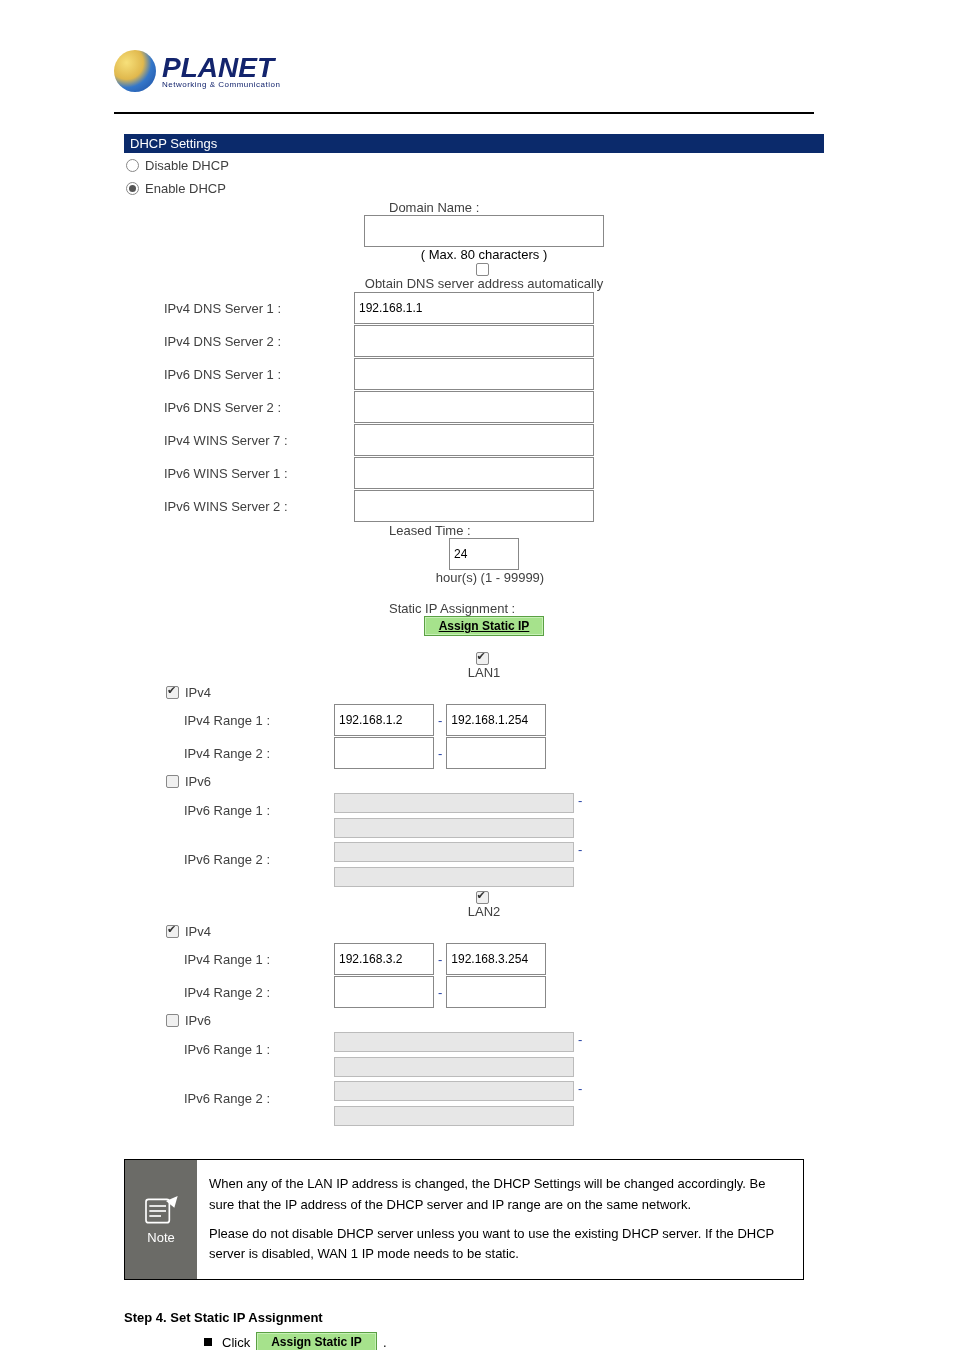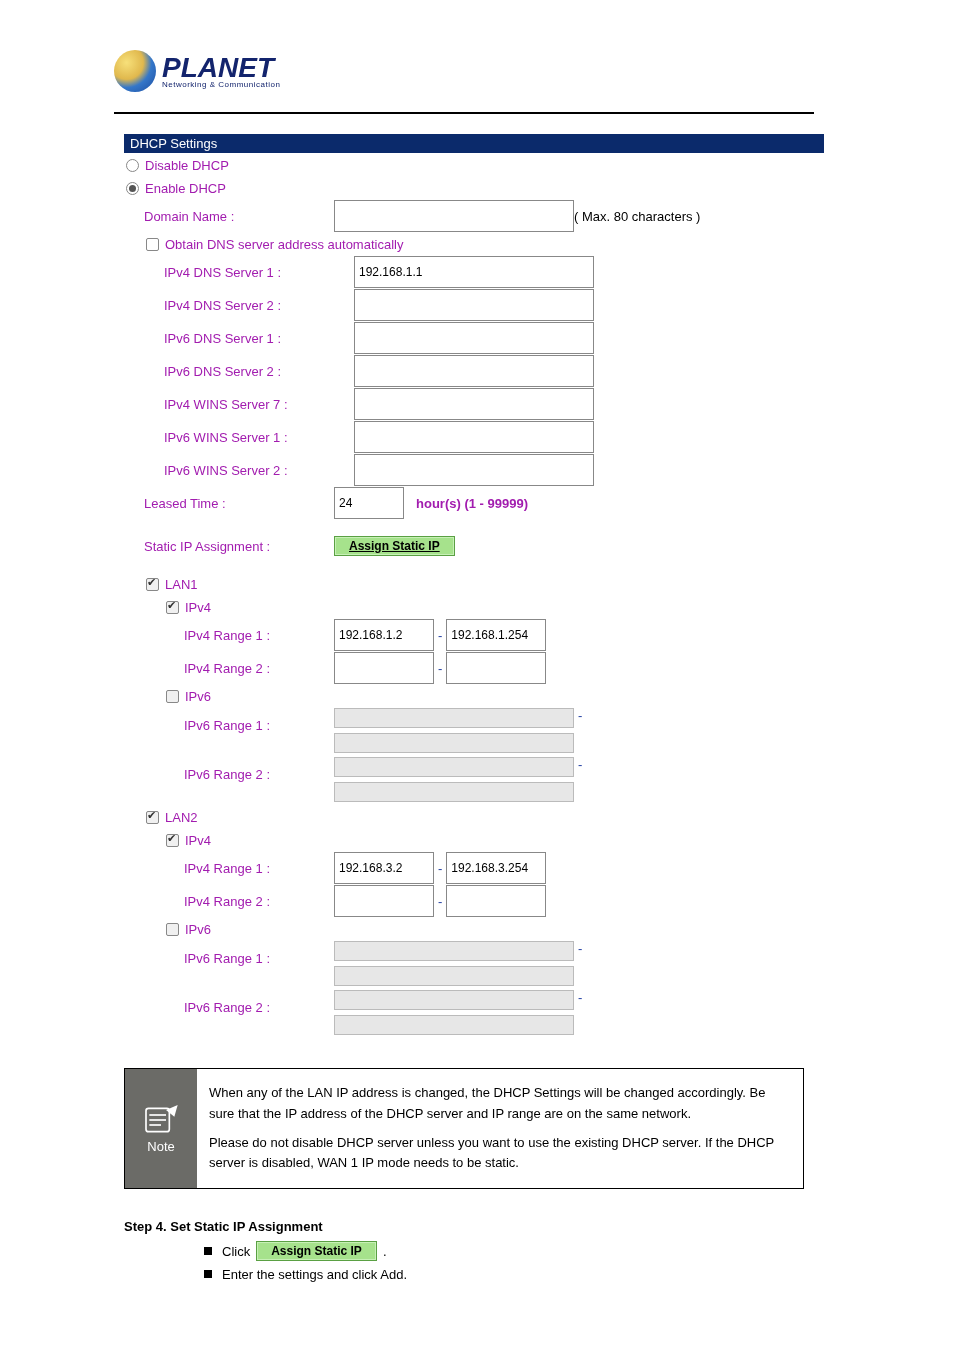--- a/index.html
+++ b/index.html
@@ -12,22 +12,22 @@
   hr.headline { border:none; border-top:2px solid #000; margin:20px 0 20px 90px; width:700px; }
   .bullet-line { margin-left:175px; font-size:13px; }
   .section-title { background:#0b2a6b; color:#fff; font-size:13px; padding:2px 6px; margin-top:8px; margin-left:100px; width:700px; }
   .form-area { margin-left:100px; width:700px; font-size:13px; color:#2642a4; }
   .row { display:flex; align-items:center; min-height:22px; margin:1px 0; }
   .radio, .checkbox { width:13px; height:13px; margin:0 6px 0 2px; appearance:none; border:1px solid #888; background:#fff; border-radius:50%; display:inline-block; position:relative; }
   .checkbox, .checkbox-sq { border-radius:2px; }
   .radio.checked::after { content:''; position:absolute; top:2px; left:2px; width:7px; height:7px; border-radius:50%; background:#555; }
   .checkbox.checked::after, .checkbox-sq.checked::after { content:'✔'; position:absolute; top:-3px; left:0; font-size:11px; color:#333; }
   .checkbox-sq { width:13px; height:13px; margin:0 6px 0 2px; appearance:none; border:1px solid #888; background:#f0f0f0; border-radius:2px; display:inline-block; position:relative; }
-  .lbl { color:#a21caf; }
-  .ind1 { padding-left:20px; }
+  .lbl { color:#404040; }
+  .ind1 { padding-left:20px;flex-direction:column; }
   .ind2 { padding-left:40px; }
   .ind3 { padding-left:60px; }
   .field-label { width:190px; display:inline-block; }
   input.text { border:1px solid #888; height:32px; font-size:12px; padding:1px 4px; }
   .w240 { width:240px; }
   .w100 { width:100px; }
   .w70 { width:70px; }
   .hint { color:#000; }
   .btn-green { display:inline-block; background:#a6e28c; border:1px solid #5aa043; box-shadow: inset 0 0 0 1px #c7f0b6; padding:2px 14px; font-size:12px; color:#000; text-decoration:underline; font-weight:bold; cursor:pointer; }
   .btn-green-plain { display:inline-block; background:#a6e28c; border:1px solid #5aa043; box-shadow: inset 0 0 0 1px #c7f0b6; padding:2px 14px; font-size:12px; color:#000; font-weight:bold; cursor:pointer; }
@@ -109,21 +109,21 @@
       <input class="text w240" value="" style="">
     </div>
     <div class="row ind2">
       <span class="field-label lbl">IPv6 WINS Server 2 :</span>
       <input class="text w240" value="" style="">
     </div>
 
     <div class="row ind1">
       <span class="field-label lbl">Leased Time :</span>
       <input class="text w70" value="24" style="">
-      <span style="margin-left:12px;font-weight:bold;" class="lbl">hour(s) (1 - 99999)</span>
+      <span style="margin-left:12px;" class="lbl">hour(s) (1 - 99999)</span>
     </div>
 
     <div style="height:14px;"></div>
 
     <div class="row ind1">
       <span class="field-label lbl">Static IP Assignment :</span>
       <span class="btn-green">Assign Static IP</span>
     </div>
 
     <div style="height:14px;"></div>

